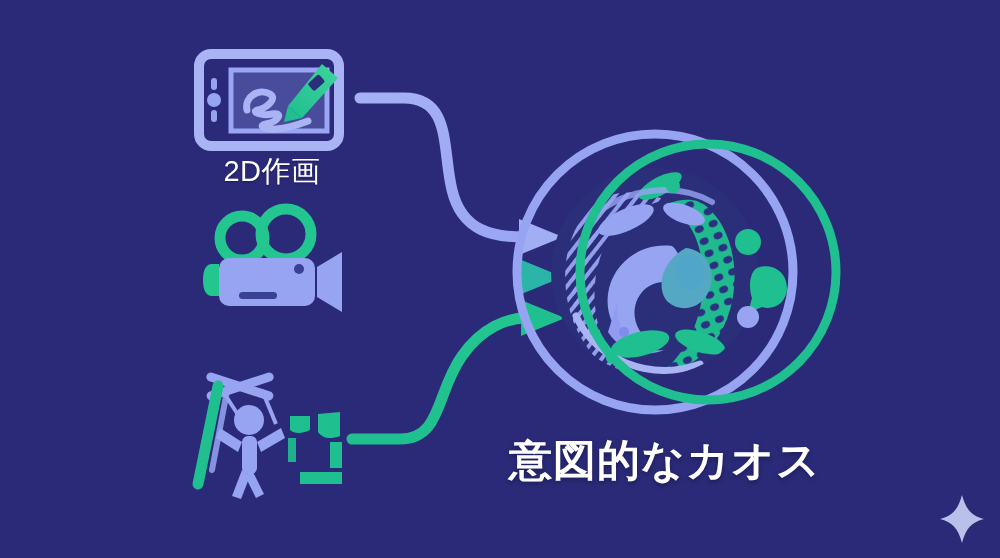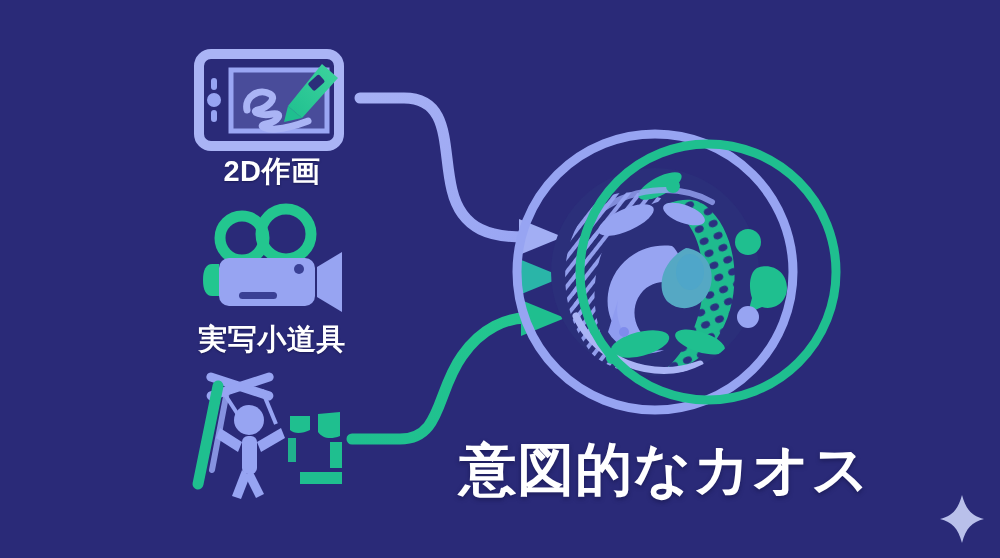--- a/index.html
+++ b/index.html
@@ -22,33 +22,33 @@
     position: absolute;
     left: 0;
     top: 0;
     width: 1000px;
     height: 558px;
     display: block;
   }
   .node-label {
     position: absolute;
     color: #ffffff;
-    font-weight: 700;
+    font-weight: 400;
     font-size: 29px;
     letter-spacing: 0.5px;
     white-space: nowrap;
     text-align: center;
     transform: translateX(-50%);
     text-shadow: 0 1px 2px rgba(15,15,60,0.55);
   }
   #title-text {
     position: absolute;
     color: #ffffff;
     font-weight: 700;
-    font-size: 57px;
+    font-size: 43px;
     letter-spacing: 1px;
     white-space: nowrap;
     transform: translateX(-50%);
     text-shadow: 0 2px 4px rgba(15,15,60,0.5);
   }
 </style>
 </head>
 <body>
 
 <div id="stage">
@@ -221,18 +221,17 @@
         <path d="M 252 470 L 264 494 L 256 498 L 245 476 Z" fill="#97a4f2"></path>
       </g>
     </g>
 
     <path d="M 962 495 C 966 510 972 516 984 519 C 972 522 966 528 962 543
              C 958 528 952 522 940 519 C 952 516 958 510 962 495 Z" fill="#b9c0ea"></path>
   </svg>
 
   <div class="node-label" style="left:272px; top:152px;">2D作画</div>
 
-  <div class="node-label" style="left:272px; top:320px;">実写小道具</div>
 
 
   <div id="title-text" style="left:665px; top:432px;">意図的なカオス</div>
 
 </div>
 
 </body></html>

